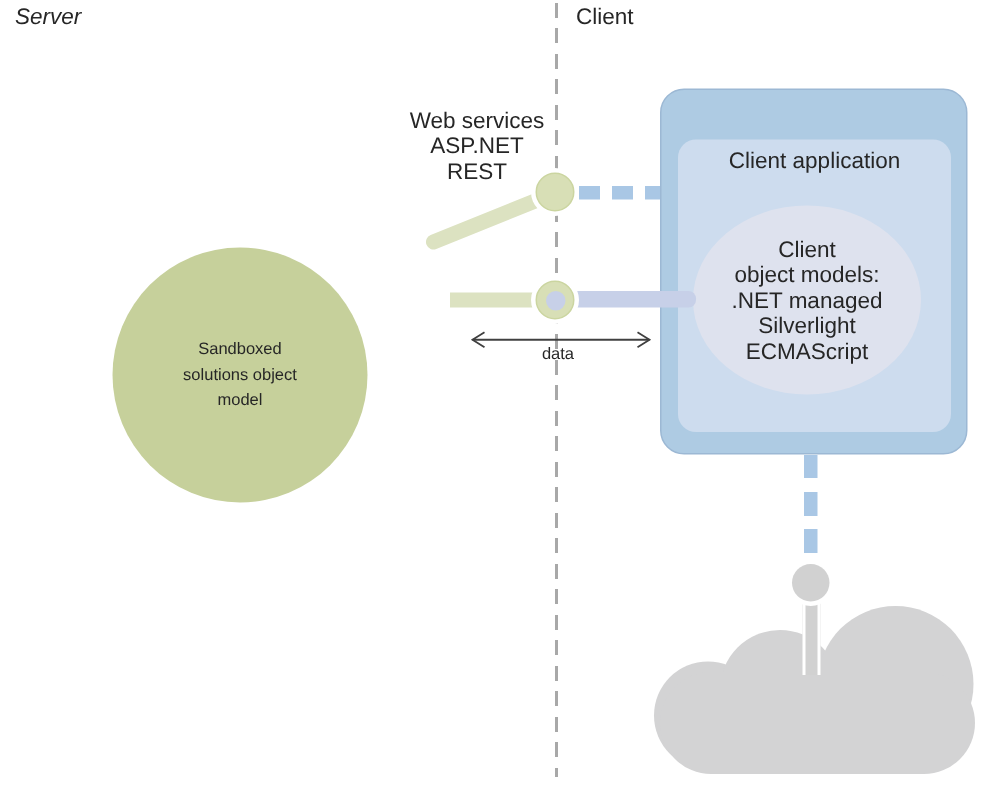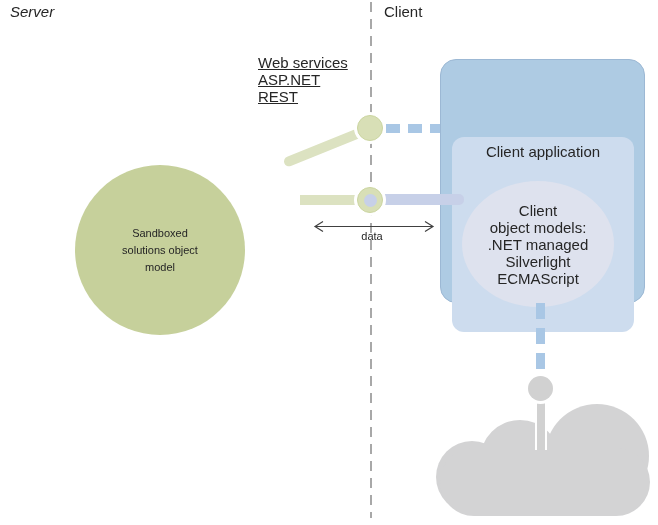--- a/index.html
+++ b/index.html
@@ -28,21 +28,21 @@
   }
   .circle-outer-title{position:absolute;top:40px;left:0;width:100%;text-align:center;font-size:15px;}
   .circle-inner{
     left:75px;top:165px;width:170px;height:170px;border-radius:50%;
     background:#c6d09b;z-index:1;
     display:flex;align-items:center;justify-content:center;
     text-align:center;font-size:11px;line-height:17px;
   }
 
   
-  .ws-label{left:258px;top:54px;width:120px;text-align:left;font-size:15px;line-height:17px;z-index:2;text-decoration:underline;}
+  .ws-label{left:258px;top:72px;width:120px;text-align:center;font-size:15px;line-height:17px;z-index:2;}
 
   
   .conn-diag{
     left:281px;top:141px;width:92px;height:10px;background:#dce2c1;
     border-radius:5px;transform:rotate(-22deg);z-index:2;
   }
   .conn-green-h{left:300px;top:195px;width:74px;height:10px;background:#dce2c1;z-index:2;}
   .conn-lav{left:372px;top:194px;width:92px;height:11px;background:#c7d0e8;border-radius:5px;z-index:3;}
   .dash-h{
     left:386px;top:124px;width:55px;height:9px;z-index:2;
@@ -68,21 +68,21 @@
   .data-label{left:334px;top:230px;width:76px;text-align:center;font-size:11px;z-index:2;}
 
   
   .webpart{
     left:440px;top:59px;width:205px;height:244px;box-sizing:border-box;
     background:#aecbe3;border:1px solid #9cb8d4;border-radius:16px;z-index:2;
   }
   .wp-title{position:absolute;top:8px;left:0;width:100%;text-align:center;font-size:15px;}
   .clientapp{
     position:absolute;left:11px;top:33px;width:182px;height:195px;
-    background:#cddcee;border-radius:12px;margin-top:44px;
+    background:#cddcee;border-radius:12px;
   }
   .ca-title{position:absolute;top:6px;left:0;width:100%;text-align:center;font-size:15px;}
   .ellipse{
     position:absolute;left:10px;top:44px;width:152px;height:126px;border-radius:50%;
     background:#dee2ee;display:flex;align-items:center;justify-content:center;
     text-align:center;font-size:15px;line-height:17px;
   }
 
   
   .stem{

